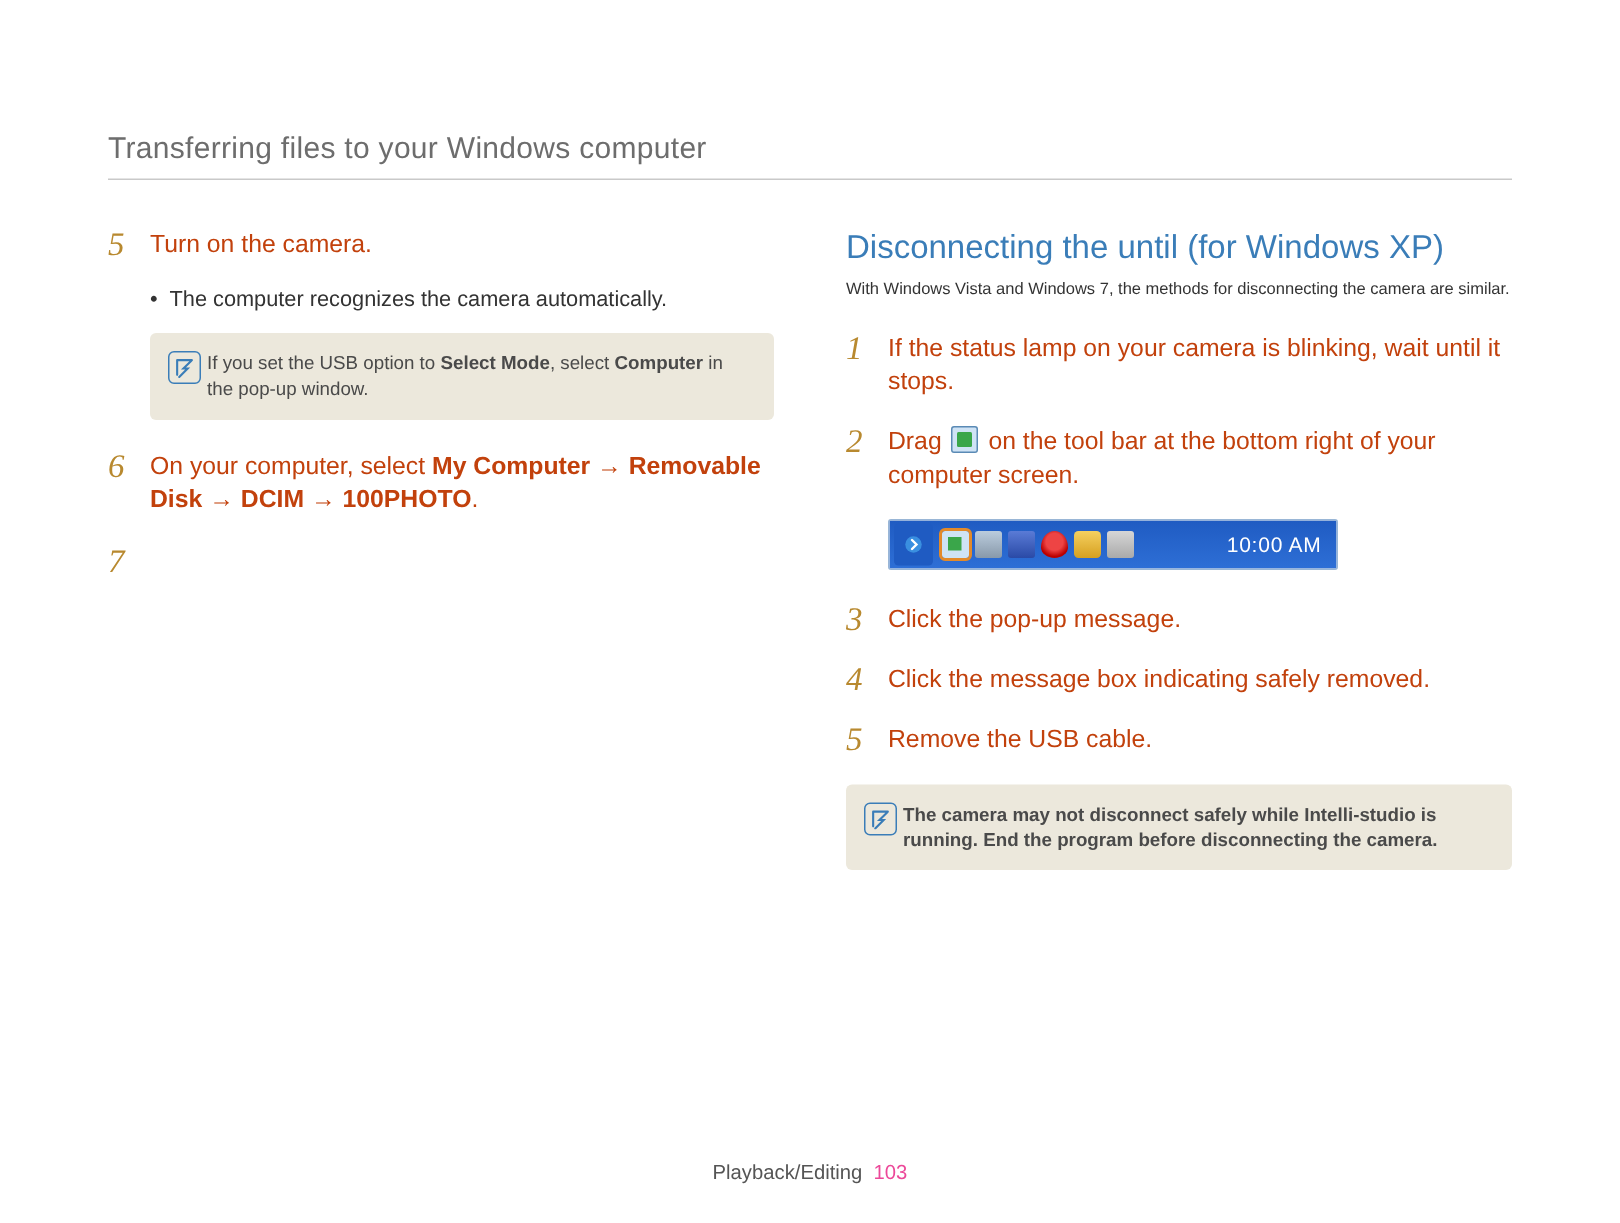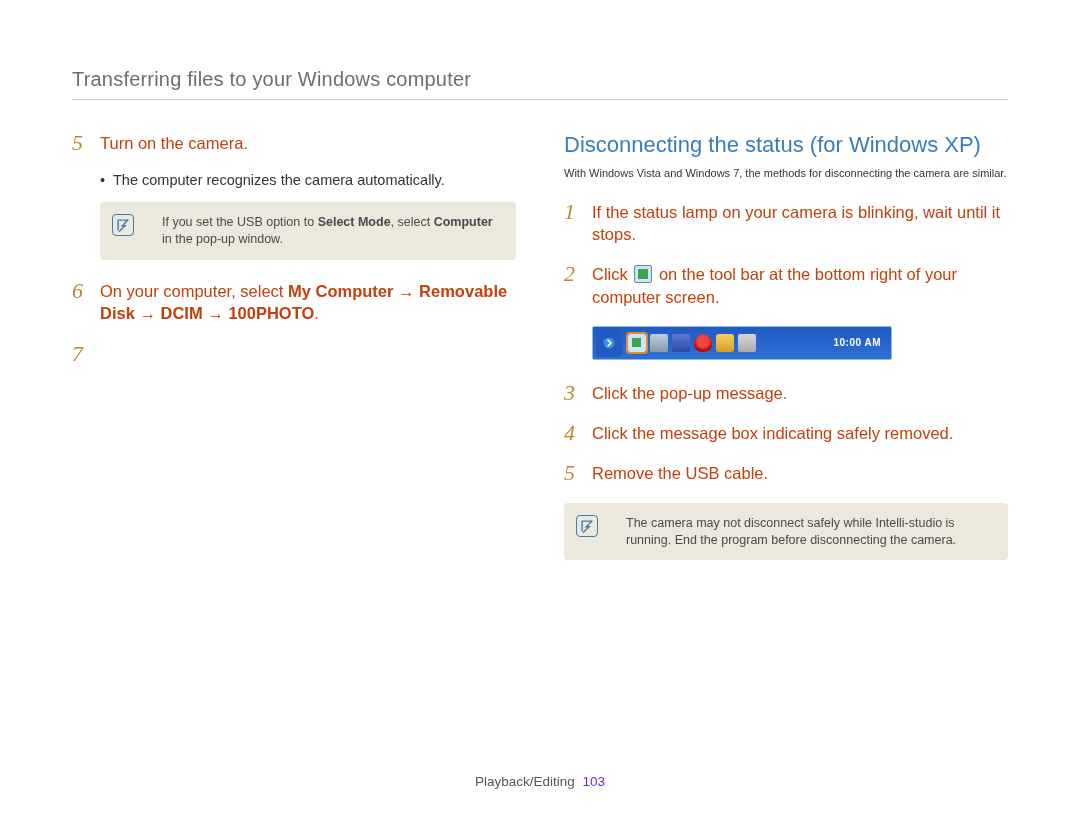--- a/index.html
+++ b/index.html
@@ -1,52 +1,52 @@
 <!DOCTYPE html>
 <html><head>
 <meta charset="utf-8">
 <style>
   * { box-sizing: border-box; margin: 0; padding: 0; }
   html, body { width: 1080px; height: 815px; background: #ffffff; font-family: Arial, Helvetica, sans-serif; color: #222; }
   .page { width: 1080px; height: 815px; padding: 68px 72px 40px 72px; position: relative; }
-  .header-title { font-size: 20px; font-weight: 300; color: #6d6d6d; letter-spacing: 0.2px; }
+  .header-title { font-size: 20px; font-weight: 300; color: #6d6d6d; letter-spacing: 0.2px; margin-top: 20px; }
   .header-rule { border: none; border-top: 1px solid #c9c9c9; margin-top: 8px; }
   .columns { display: flex; gap: 48px; margin-top: 32px; }
   .col { flex: 1; min-width: 0; }
   .step { display: flex; gap: 10px; margin-bottom: 18px; }
   .step-num { font-style: italic; font-size: 22px; color: #b8892f; font-family: Georgia, 'Times New Roman', serif; line-height: 1; min-width: 18px; }
   .step-body { font-size: 16.5px; line-height: 1.35; color: #c2410c; }
   .step-body .bold { font-weight: 700; }
   .bullet-line { display: flex; gap: 8px; margin-left: 28px; margin-top: 4px; margin-bottom: 14px; font-size: 14.5px; color: #333; }
   .bullet-dot { width: 5px; }
-  .notebox { background: #ece8dc; border-radius: 4px; padding: 12px 16px 12px 12px; display: flex; gap: 28px; margin: 6px 0 20px 28px; }
-  .notebox.full { margin-left: 0; }
+  .notebox { background: #ece8dc; border-radius: 4px; padding: 12px 16px 12px 12px; display: flex; gap: 4px; margin: 6px 0 20px 28px; }
+  .notebox.full { margin-left: 0; font-weight: bold; }
   .note-icon { flex: 0 0 22px; height: 22px; border: 1.5px solid #3a7db8; border-radius: 4px; display: flex; align-items: center; justify-content: center; }
   .note-icon svg { width: 14px; height: 14px; }
   .note-text { font-size: 12.5px; color: #4a4a4a; line-height: 1.35; }
   .note-text .bold { font-weight: 700; }
   .section-title { font-size: 22px; color: #3a7db8; font-weight: 400; margin-bottom: 8px; }
   .section-sub { font-size: 11px; color: #333; line-height: 1.35; margin-bottom: 20px; }
   .inline-icon { display: inline-block; vertical-align: -3px; width: 18px; height: 18px; background: #cfe3f5; border: 1px solid #5a8ab5; border-radius: 2px; position: relative; margin: 0 2px; }
   .inline-icon::after { content: ""; position: absolute; left: 3px; top: 3px; width: 10px; height: 10px; background: #3aa64a; border-radius: 1px; }
   .taskbar { margin: 8px 0 22px 28px; width: 300px; height: 34px; border: 1px solid #99b6d6; background: linear-gradient(#1f5bc2, #2e6fd6); display: flex; align-items: center; position: relative; border-radius: 2px; }
   .taskbar .start-chevron { width: 26px; height: 28px; background: #1f5bc2; display: flex; align-items: center; justify-content: center; margin-left: 3px; border-radius: 3px; }
   .taskbar .start-chevron svg { width: 12px; height: 12px; }
   .taskbar .tray { display: flex; align-items: center; gap: 4px; margin-left: 6px; }
   .taskbar .tray .ticon { width: 18px; height: 18px; border-radius: 2px; position: relative; }
   .taskbar .tray .ticon.framed { outline: 2px solid #e38a2a; outline-offset: 0; background: #cfe3f5; }
   .taskbar .tray .ticon.framed::after { content:""; position:absolute; left:4px; top:4px; width:9px; height:9px; background:#3aa64a; }
   .taskbar .tray .ticon.shield { background: radial-gradient(circle at 50% 40%, #e44 40%, #b00 70%); border-radius: 50% 50% 50% 50% / 60% 60% 40% 40%; }
   .taskbar .tray .ticon.net { background: linear-gradient(#5a7bd6, #2a4aa6); }
   .taskbar .tray .ticon.vol { background: linear-gradient(#d6d6d6, #aaa); }
   .taskbar .tray .ticon.msg { background: linear-gradient(#f5d060, #d6a020); border-radius: 3px; }
   .taskbar .tray .ticon.pc { background: linear-gradient(#bcd, #89a); }
-  .taskbar .clock { margin-left: auto; margin-right: 10px; color: #fff; font-size: 10px; font-weight: 700; letter-spacing: 0.5px; }
+  .taskbar .clock { margin-left: auto; margin-right: 10px; color: #fff; font-size: 14px; font-weight: 400; letter-spacing: 0.5px; }
   .footer { position: absolute; bottom: 26px; left: 0; width: 100%; text-align: center; font-size: 13.5px; color: #555; }
-  .footer .pagenum { color: #6d28d9; }
+  .footer .pagenum { color: #ec4899; }
 </style>
 </head>
 <body>
 
 <div class="page">
 
   <div>
     <div class="header-title">Transferring files to your Windows computer</div>
     <hr class="header-rule">
   </div>
@@ -84,32 +84,32 @@
       </div>
 
       <div class="step">
         <div class="step-num">7</div>
       </div>
 
     </div>
 
     <div class="col">
 
-      <div class="section-title">Disconnecting the status (for Windows XP)</div>
+      <div class="section-title">Disconnecting the until (for Windows XP)</div>
       <div class="section-sub">With Windows Vista and Windows 7, the methods for disconnecting the camera are similar.</div>
 
       <div class="step">
         <div class="step-num">1</div>
         <div class="step-body">If the status lamp on your camera is blinking, wait until it stops.</div>
       </div>
 
       <div class="step">
         <div class="step-num">2</div>
         <div class="step-body">
-          <span>Click </span><span class="inline-icon"></span><span> on the tool bar at the bottom right of your computer screen.</span>
+          <span>Drag </span><span class="inline-icon"></span><span> on the tool bar at the bottom right of your computer screen.</span>
         </div>
       </div>
 
       <div class="taskbar">
         <div class="start-chevron">
           <svg viewBox="0 0 12 12">
               <circle cx="6" cy="6" r="5.5" fill="#3a8fe0"></circle>
               <path d="M5 3 L8 6 L5 9" stroke="#fff" stroke-width="1.6" fill="none" stroke-linecap="round"></path>
             </svg>
         </div>

